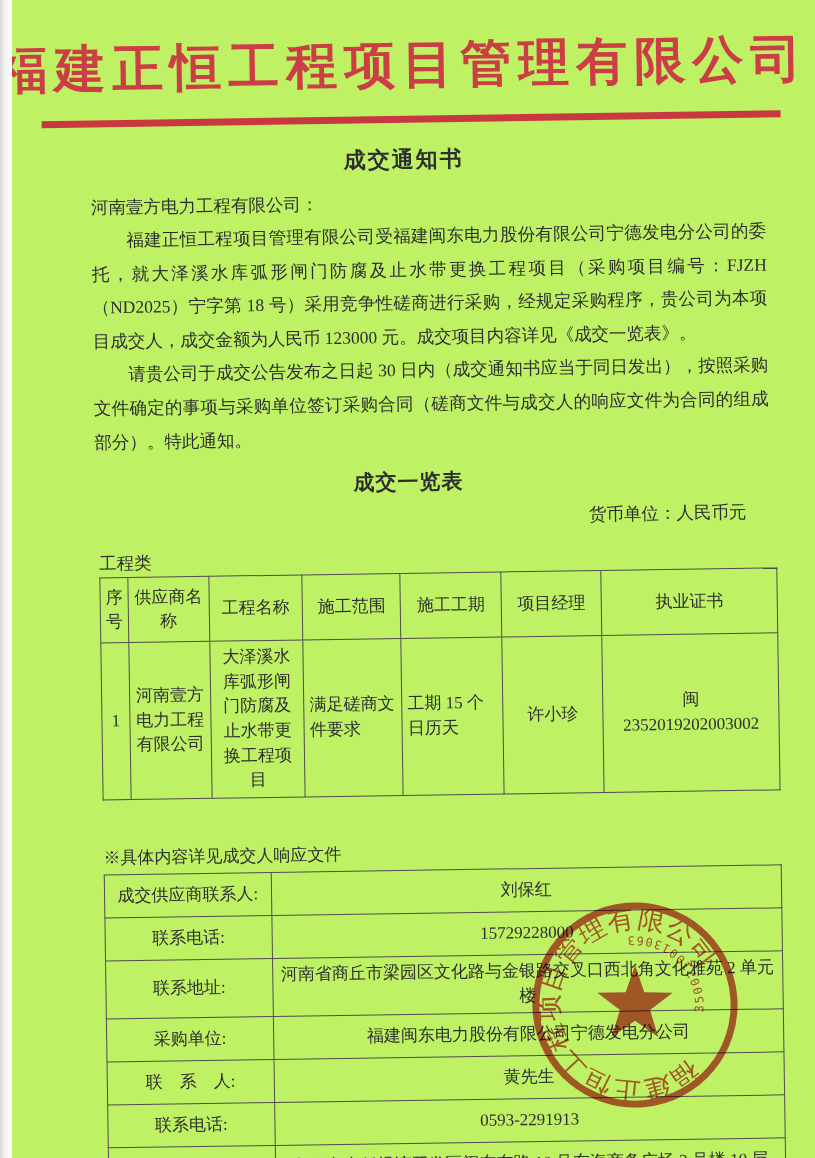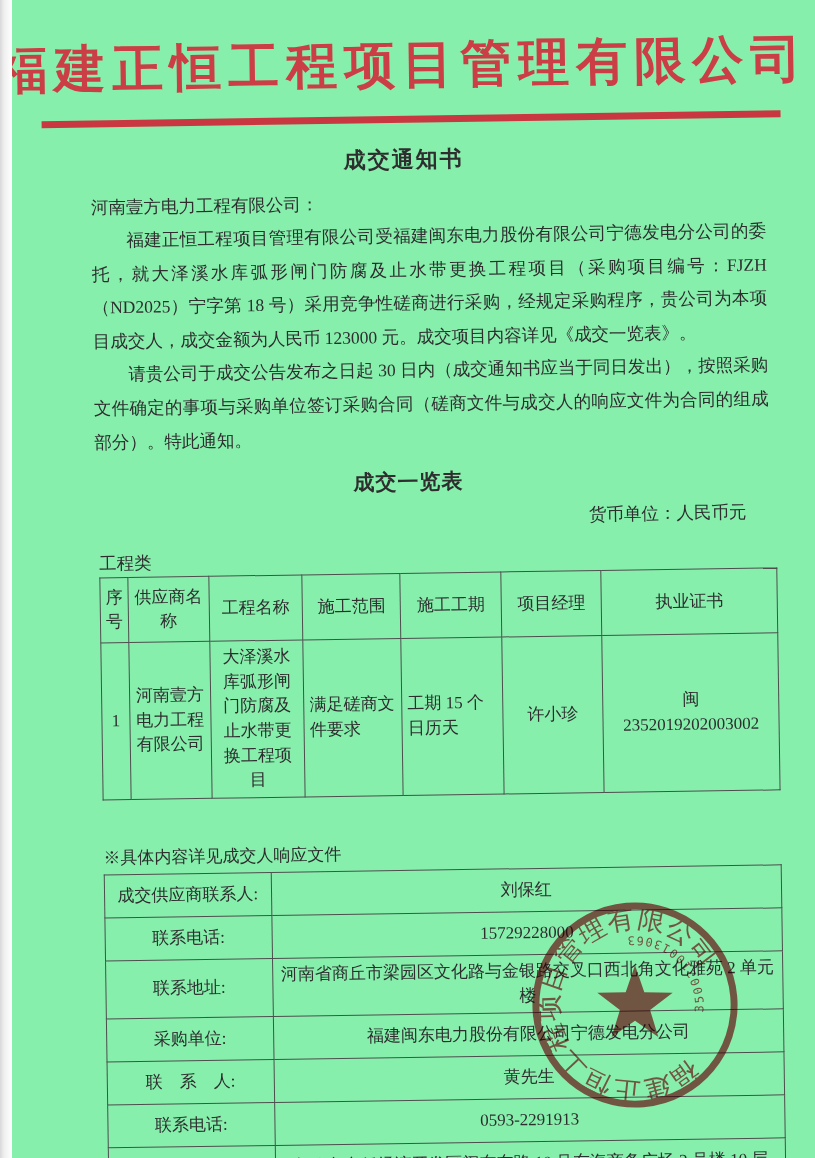--- a/index.html
+++ b/index.html
@@ -1,20 +1,20 @@
 <!DOCTYPE html>
 <html><head>
 <meta charset="utf-8">
 <style>
   html,body{margin:0;padding:0;background:#9a9a9a;}
   .page{
     position:relative;
     width:815px;height:1158px;
     margin:0 auto;
-    background:#86efac;
+    background:#bef264;
     overflow:hidden;
     font-family:"Liberation Serif","DejaVu Serif",serif;
     color:#2e2e2e;
   }
   .page::before{ 
     content:"";position:absolute;left:0;top:0;bottom:0;width:12px;
     background:linear-gradient(90deg,#d8d8d8 0,#efefef 4px,#ffffff 12px);
     z-index:5;pointer-events:none;
   }
   .sheet{

